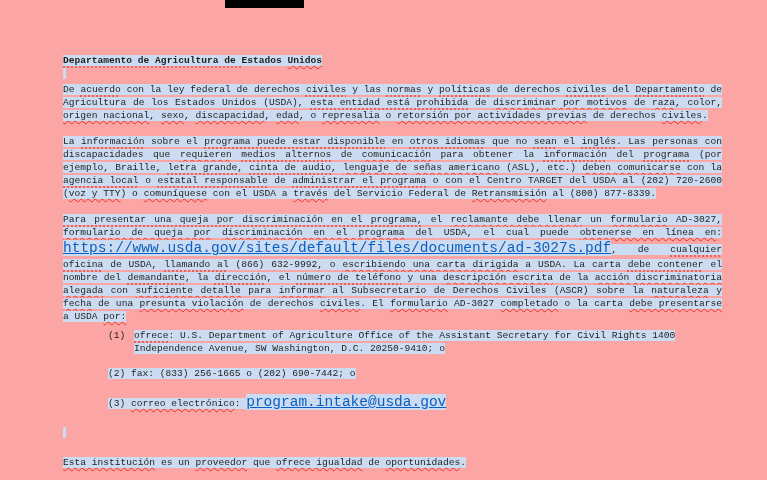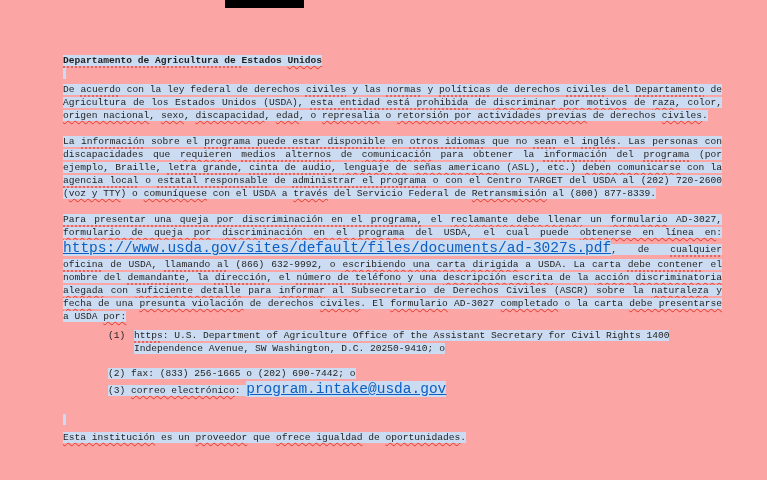--- a/index.html
+++ b/index.html
@@ -9,39 +9,39 @@
   }
   .topbar{position:absolute;left:225px;top:0;width:79px;height:8px;background:#000;}
   .doc{position:absolute;left:63px;top:54px;width:659px;}
   .blk{margin:0;}
   .h{font-weight:bold;text-align:left;}
   .p{text-align:justify;margin-bottom:13px;}
   .p3{margin-bottom:6px;}
   .curbar{display:inline-block;width:3px;height:11px;background:#cbdcf2;margin-top:1px;}
   .li1{position:relative;padding-left:71px;text-align:left;margin-bottom:12px;}
   .li1 .lab{position:absolute;left:45px;top:0;}
-  .li{margin-left:45px;text-align:left;}
+  .li{margin-left:45px;text-align:left;margin-bottom:13px;}
   .li3{margin-bottom:14px;}
-  .fin{text-align:left;margin-top:2px;}
+  .fin{text-align:left;margin-top:14px;}
   .hl{background:#cbdcf2;}
   .b{font-weight:bold;}
   .sq{text-decoration:underline wavy #e8362a;text-decoration-thickness:1px;text-underline-offset:2px;}
   .sqd{text-decoration:underline dotted #e06666;text-decoration-thickness:1.6px;text-underline-offset:2.5px;}
   .link{color:#0b5fc2;text-decoration:underline;font-size:14.5px;line-height:19px;}
 </style>
 <style>.hl{background:#cbdcf2;}.curbar{background:#cbdcf2;}.link{color:#0b5fc2;}.sq{text-decoration-color:#e8362a;}.sqd{text-decoration-color:#e06666;}.topbar{background:#000000;}.page{color:#1f1f1f;}</style></head>
 <body>
 
 <div class="page">
   <div class="topbar"></div>
   <div class="doc" id="doc">
       <div class="blk h"><span class="hl b sqd">Departamento de Agricultura de </span><span class="hl b">Estados </span><span class="hl b sq">Unidos</span></div>
       <div class="blk cursor"><span class="curbar"></span></div>
       <div class="blk p"><span class="hl">De </span><span class="hl sqd">acuerdo</span><span class="hl"> con la ley federal de derechos </span><span class="hl sqd">civiles</span><span class="hl"> y las </span><span class="hl sqd">normas</span><span class="hl"> y </span><span class="hl sqd">políticas</span><span class="hl"> de derechos </span><span class="hl sqd">civiles</span><span class="hl"> del </span><span class="hl sqd">Departamento</span><span class="hl"> de Agricultura de los Estados Unidos (USDA), </span><span class="hl sqd">esta entidad está prohibida</span><span class="hl"> de </span><span class="hl sq">discriminar por motivos</span><span class="hl"> de </span><span class="hl sq">raza</span><span class="hl">, color, </span><span class="hl sq">origen nacional</span><span class="hl">, </span><span class="hl sq">sexo</span><span class="hl">, </span><span class="hl sq">discapacidad</span><span class="hl">, </span><span class="hl sq">edad</span><span class="hl">, o </span><span class="hl sq">represalia</span><span class="hl"> o </span><span class="hl sq">retorsión por actividades previas</span><span class="hl"> de derechos </span><span class="hl sq">civiles</span><span class="hl">.</span></div>
       <div class="blk p"><span class="hl">La </span><span class="hl sqd">información</span><span class="hl"> sobre el </span><span class="hl sqd">programa puede estar disponible</span><span class="hl"> en </span><span class="hl sqd">otros idiomas</span><span class="hl"> que no </span><span class="hl sqd">sean</span><span class="hl"> el </span><span class="hl sqd">inglés</span><span class="hl">. Las personas con discapacidades que </span><span class="hl sq">requieren</span><span class="hl"> </span><span class="hl sqd">medios alternos</span><span class="hl"> de </span><span class="hl sq">comunicación</span><span class="hl"> para obtener la </span><span class="hl sqd">información</span><span class="hl"> del </span><span class="hl sqd">programa</span><span class="hl"> (por ejemplo, Braille, </span><span class="hl sqd">letra grande</span><span class="hl">, </span><span class="hl sqd">cinta de audio</span><span class="hl">, </span><span class="hl sq">lenguaje de</span><span class="hl"> </span><span class="hl sq">señas americano</span><span class="hl"> (ASL), etc.) </span><span class="hl sq">deben comunicarse</span><span class="hl"> con la </span><span class="hl sqd">agencia local</span><span class="hl"> o </span><span class="hl sqd">estatal responsable</span><span class="hl"> de </span><span class="hl sqd">administrar el programa</span><span class="hl"> o con el Centro TARGET del USDA al (202) 720-2600 (</span><span class="hl sq">voz y TTY</span><span class="hl">) o </span><span class="hl sq">comuníquese</span><span class="hl"> con el USDA a </span><span class="hl sq">través</span><span class="hl"> del Servicio Federal de </span><span class="hl sq">Retransmisión</span><span class="hl"> al (800) 877-8339.</span></div>
       <div class="blk p p3"><span class="hl sqd">Para presentar una queja por discriminación en el programa,</span><span class="hl"> el </span><span class="hl sq">reclamante debe llenar</span><span class="hl"> un </span><span class="hl sq">formulario</span><span class="hl"> AD-3027, </span><span class="hl sq">formulario de queja por</span><span class="hl"> </span><span class="hl sq">discriminación en el programa</span><span class="hl"> del USDA, el cual puede </span><span class="hl sq">obtenerse en línea en</span><span class="hl">: </span><a class="hl link">https://www.usda.gov/sites/default/files/documents/ad-3027s.pdf</a><span class="hl">, de </span><span class="hl sqd">cualquier oficina</span><span class="hl"> de USDA, </span><span class="hl sqd">llamando al</span><span class="hl"> (866) 632-9992, o </span><span class="hl sq">escribiendo una carta dirigida</span><span class="hl"> a USDA. La carta </span><span class="hl sqd">debe contener</span><span class="hl"> el nombre del </span><span class="hl sqd">demandante</span><span class="hl">, la </span><span class="hl sqd">dirección</span><span class="hl">, el </span><span class="hl sqd">número de teléfono</span><span class="hl"> y una </span><span class="hl sq">descripción escrita</span><span class="hl"> de la </span><span class="hl sq">acción discriminatoria alegada</span><span class="hl"> con </span><span class="hl sq">suficiente detalle</span><span class="hl"> para </span><span class="hl sq">informar</span><span class="hl"> al Subsecretario de Derechos Civiles (ASCR) sobre la </span><span class="hl sq">naturaleza</span><span class="hl"> y </span><span class="hl sq">fecha</span><span class="hl"> de una </span><span class="hl sq">presunta violación</span><span class="hl"> de derechos </span><span class="hl sq">civiles</span><span class="hl">. El </span><span class="hl sq">formulario</span><span class="hl"> AD-3027 </span><span class="hl sq">completado</span><span class="hl"> o la carta </span><span class="hl sq">debe presentarse</span><span class="hl"> a USDA </span><span class="hl sq">por:</span></div>
-      <div class="blk li1"><span class="lab">(1)</span><span class="hl sqd">https</span><span class="hl">: U.S. Department of Agriculture Office of the Assistant Secretary for Civil Rights 1400 Independence Avenue, SW Washington, D.C. 20250-9410; o</span></div>
+      <div class="blk li1"><span class="lab">(1)</span><span class="hl sqd">ofrece</span><span class="hl">: U.S. Department of Agriculture Office of the Assistant Secretary for Civil Rights 1400 Independence Avenue, SW Washington, D.C. 20250-9410; o</span></div>
       <div class="blk li"><span class="hl">(2) fax: (833) 256-1665 o (202) 690-7442; o</span></div>
       <div class="blk li li3"><span class="hl">(3) </span><span class="hl sq">correo electrónico</span><span class="hl">: </span><a class="hl link">program.intake@usda.gov</a></div>
       <div class="blk cursor"><span class="curbar"></span></div>
       <div class="blk fin"><span class="hl sq">Esta institución</span><span class="hl"> es un </span><span class="hl sq">proveedor</span><span class="hl"> que </span><span class="hl sq">ofrece igualdad</span><span class="hl"> de </span><span class="hl sq">oportunidades</span><span class="hl">.</span></div>
     </div>
 </div>
 
 </body></html>

